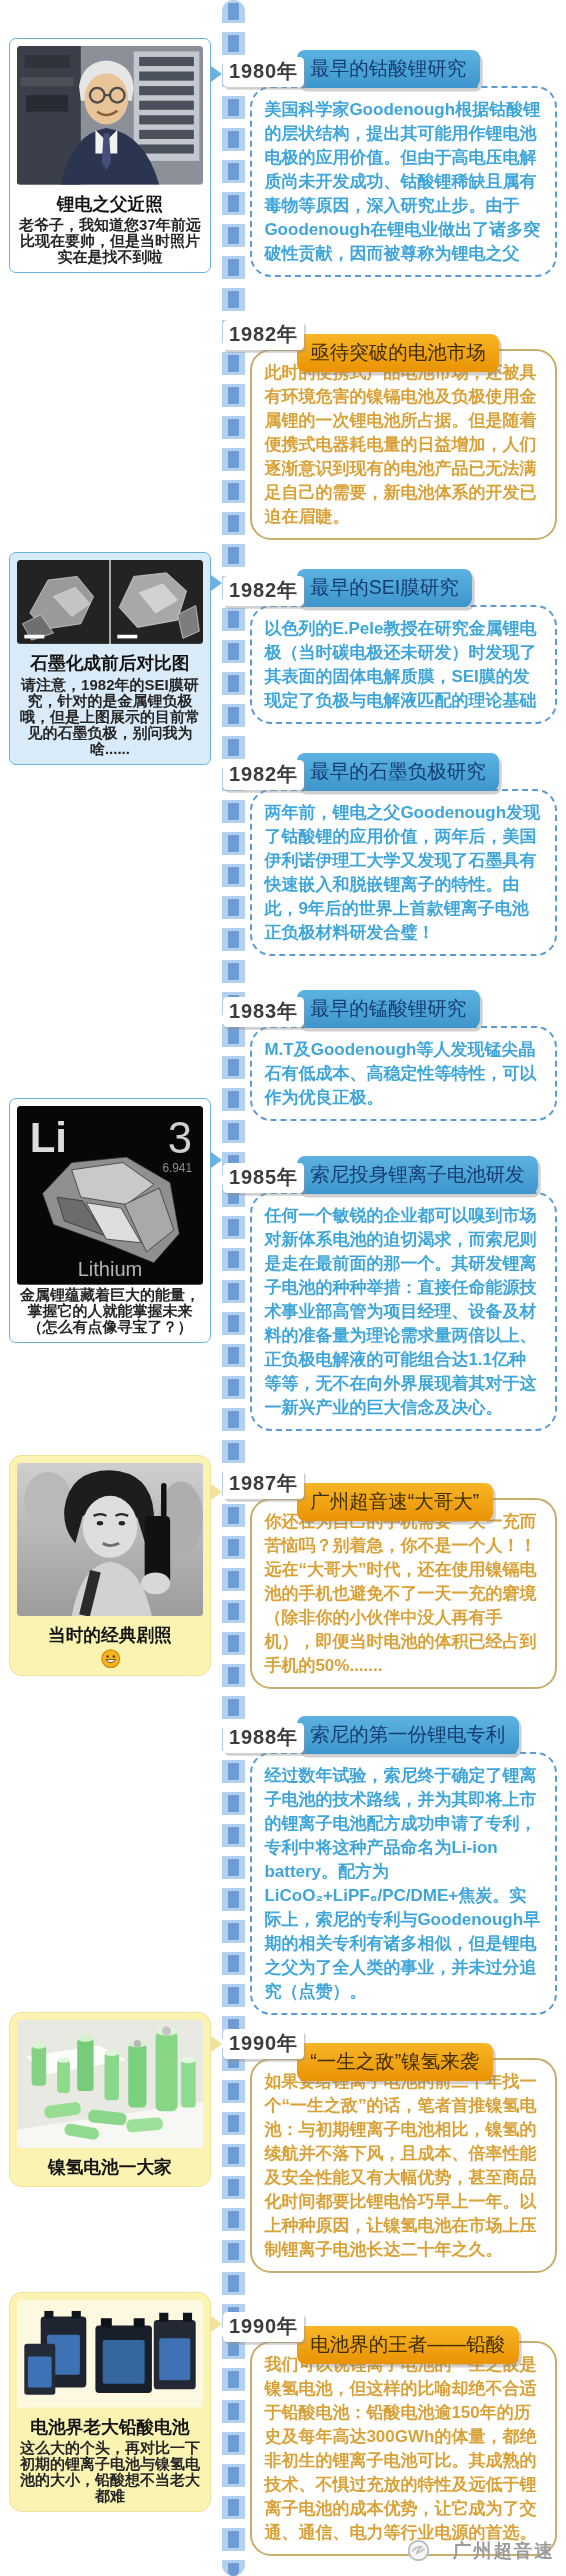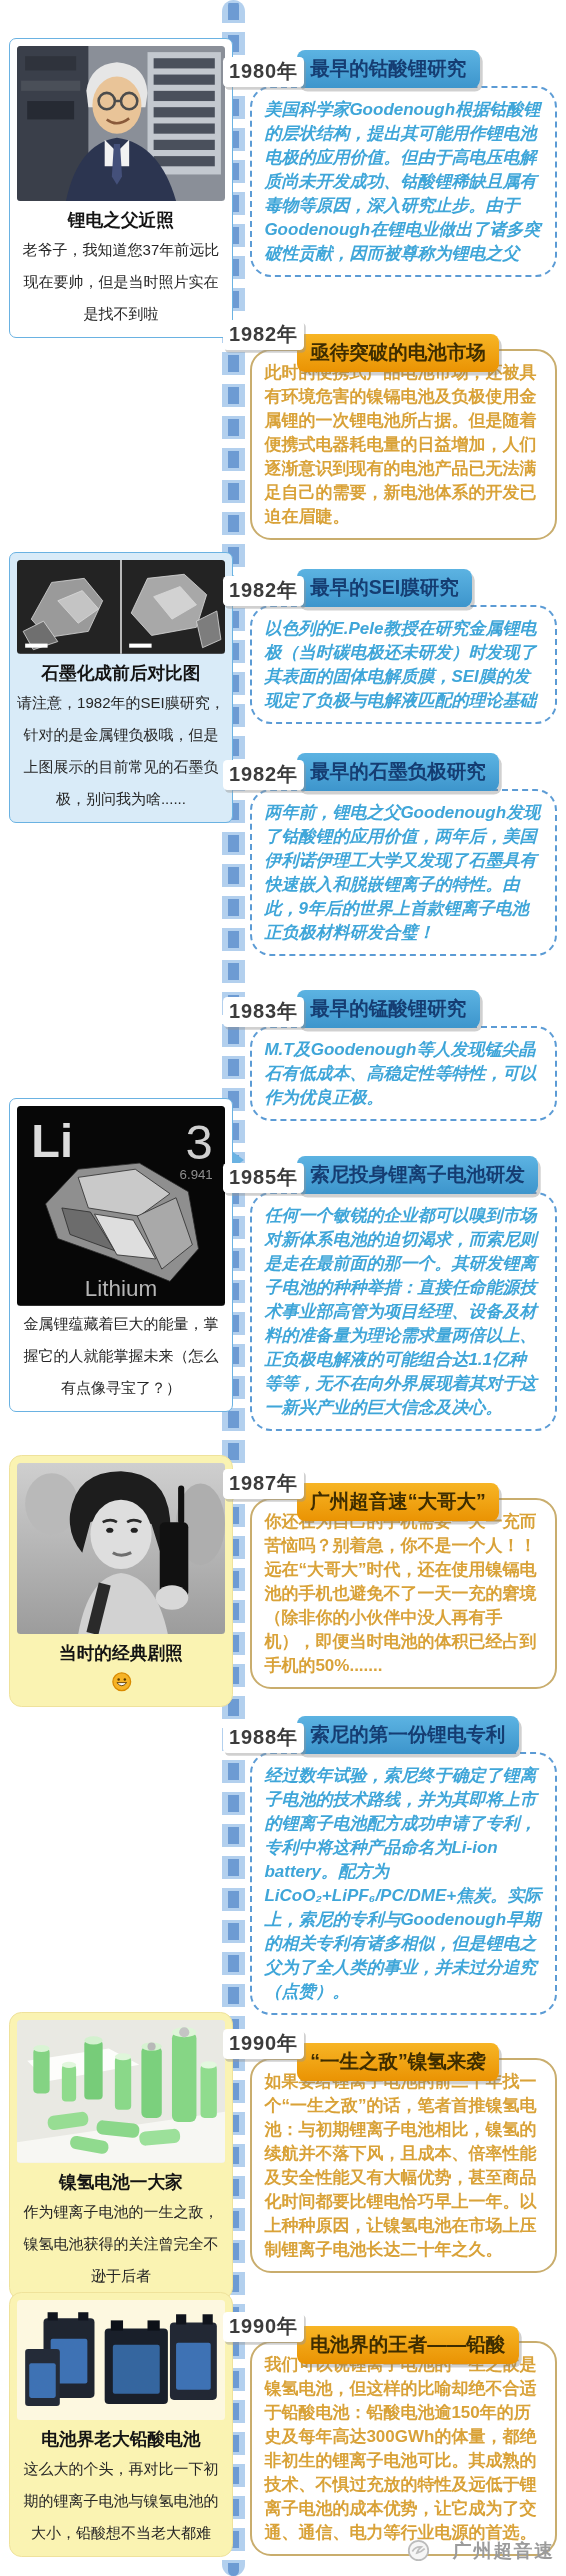--- a/index.html
+++ b/index.html
@@ -14,40 +14,40 @@
     background:repeating-linear-gradient(180deg,rgba(0,0,0,0) 0 2.7px,#6d9bd3 2.7px 20.4px,rgba(0,0,0,0) 20.4px 32px);
     border-radius:5.3px;}
 
   
   .event{position:absolute;left:221px;width:345px;z-index:2;}
   .ev1{top:50px}.ev2{top:313px}.ev3{top:569px}.ev4{top:753px}.ev5{top:990px}
   .ev6{top:1156px}.ev7{top:1462px}.ev8{top:1716px}.ev9{top:2022px}.ev10{top:2305px}
   .year{position:absolute;left:1.8px;top:7px;background:#ffffff;color:#3c3c3c;
     font-size:20px;font-weight:bold;padding:0.9px 6.2px 1.8px;border-radius:4.4px;
     box-shadow:1.8px 2.7px 0 rgba(150,150,150,.45);z-index:4;letter-spacing:0.9px;}
-  .badge{position:absolute;left:76px;top:0;font-size:19.5px;font-weight:bold;
+  .badge{position:absolute;left:76px;top:0;font-size:19.5px;font-weight:normal;
     padding:5.3px 13.3px 6.2px;border-radius:8px;white-space:nowrap;z-index:3;
     box-shadow:2.7px 3.5px 0 rgba(120,120,120,.35);}
   .badge.blue{background:linear-gradient(180deg,#5cb3e2,#3d95cc);color:#153d72;}
   .badge.orange{background:linear-gradient(180deg,#f7b525,#ea9303);color:#3e2d00;margin-top:21px;}
   .bodybox{position:absolute;left:29px;top:36px;width:307px;box-sizing:border-box;
     background:#fff;padding:9.7px 12.4px;font-size:17px;line-height:24px;font-weight:bold;
     border-radius:21px;z-index:2;}
-  .bodybox.blue{border:2.7px dashed #5b9bd5;color:#3fa6d9;font-style:italic;}
+  .bodybox.blue{border:2.7px dashed #5b9bd5;color:#3fa6d9;}
   .bodybox.orange{border:2.7px solid #c9ad6d;color:#d9a238;}
 
   
-  .panel{position:absolute;left:8.9px;width:224px;box-sizing:border-box;padding:7px;z-index:2;}
+  .panel{position:absolute;left:8.9px;width:202px;box-sizing:border-box;padding:7px;z-index:2;}
   .panel.bluebox{background:#ffffff;border:1.8px solid #6ab2e2;border-radius:7px;}
   .panel.bluebox.tint{background:#d9ebf8;}
   .panel.yellowbox{background:#faf3b2;border:1.8px solid #efe29b;border-radius:12.4px;}
   .p1{top:38px}.p2{top:552px}.p3{top:1098px}.p4{top:1455px}.p5{top:2012px}.p6{top:2292px}
   .panel svg.img{display:block;width:100%;border-radius:3.5px;}
   .cap-title{font-size:17.7px;font-weight:bold;color:#141414;text-align:center;margin-top:7px;}
-  .cap-text{font-size:15px;line-height:32px;color:#262626;text-align:center;margin-top:1.8px;font-weight:normal;}
+  .cap-text{font-size:15px;line-height:16px;color:#262626;text-align:center;margin-top:1.8px;font-weight:bold;}
   .pointer{position:absolute;width:0;height:0;border-top:8px solid transparent;
     border-bottom:8px solid transparent;}
   .pointer.bluep{border-left:11.5px solid #6ab2e2;right:-12.4px;}
   .pointer.yellowp{border-left:11.5px solid #efe29b;right:-12.4px;}
   .pt1{top:26.6px}.pt2{top:22px}.pt3{top:53px}.pt4{top:28px}.pt5{top:23px}.pt6{top:23px}
 
   .smiley{display:inline-block;vertical-align:-3.5px;margin-left:2.7px;}
 
   
   .watermark{position:absolute;right:12.4px;bottom:12.4px;display:flex;align-items:center;gap:23px;z-index:5;}
@@ -190,21 +190,20 @@
           <circle cx="164" cy="12" r="5" fill="#c4c4c4"></circle>
         <rect x="180" y="44" width="16" height="52" rx="4" fill="#90dc8e"></rect>
           <ellipse cx="188" cy="44" rx="8" ry="3.5" fill="#e3f8de"></ellipse>
         <rect x="30" y="92" width="40" height="14" rx="6" fill="#97dd93" transform="rotate(-8 50 99)"></rect>
         <rect x="78" y="100" width="42" height="14" rx="6" fill="#8bd78a" transform="rotate(6 99 107)"></rect>
         <rect x="120" y="108" width="40" height="14" rx="6" fill="#9ce09a" transform="rotate(-5 140 115)"></rect>
         <rect x="52" y="116" width="38" height="13" rx="6" fill="#90da8e" transform="rotate(10 71 122)"></rect>
       </g>
     </svg>
     <div class="cap-title">镍氢电池一大家</div>
-    <div class="cap-text">作为锂离子电池的一生之敌，镍氢电池获得的关注曾完全不逊于后者</div>
     <div class="pointer yellowp pt5"></div>
   </div>
 
   <div class="panel yellowbox p6">
     <svg class="img" viewBox="0 0 204 118" preserveAspectRatio="none">
       <rect width="204" height="118" fill="#fdf8e0"></rect>
       <g>
         <rect x="26" y="18" width="50" height="78" rx="4" fill="#1f2530"></rect>
         <rect x="30" y="12" width="10" height="8" fill="#10141c"></rect>
           <rect x="60" y="12" width="10" height="8" fill="#10141c"></rect>

